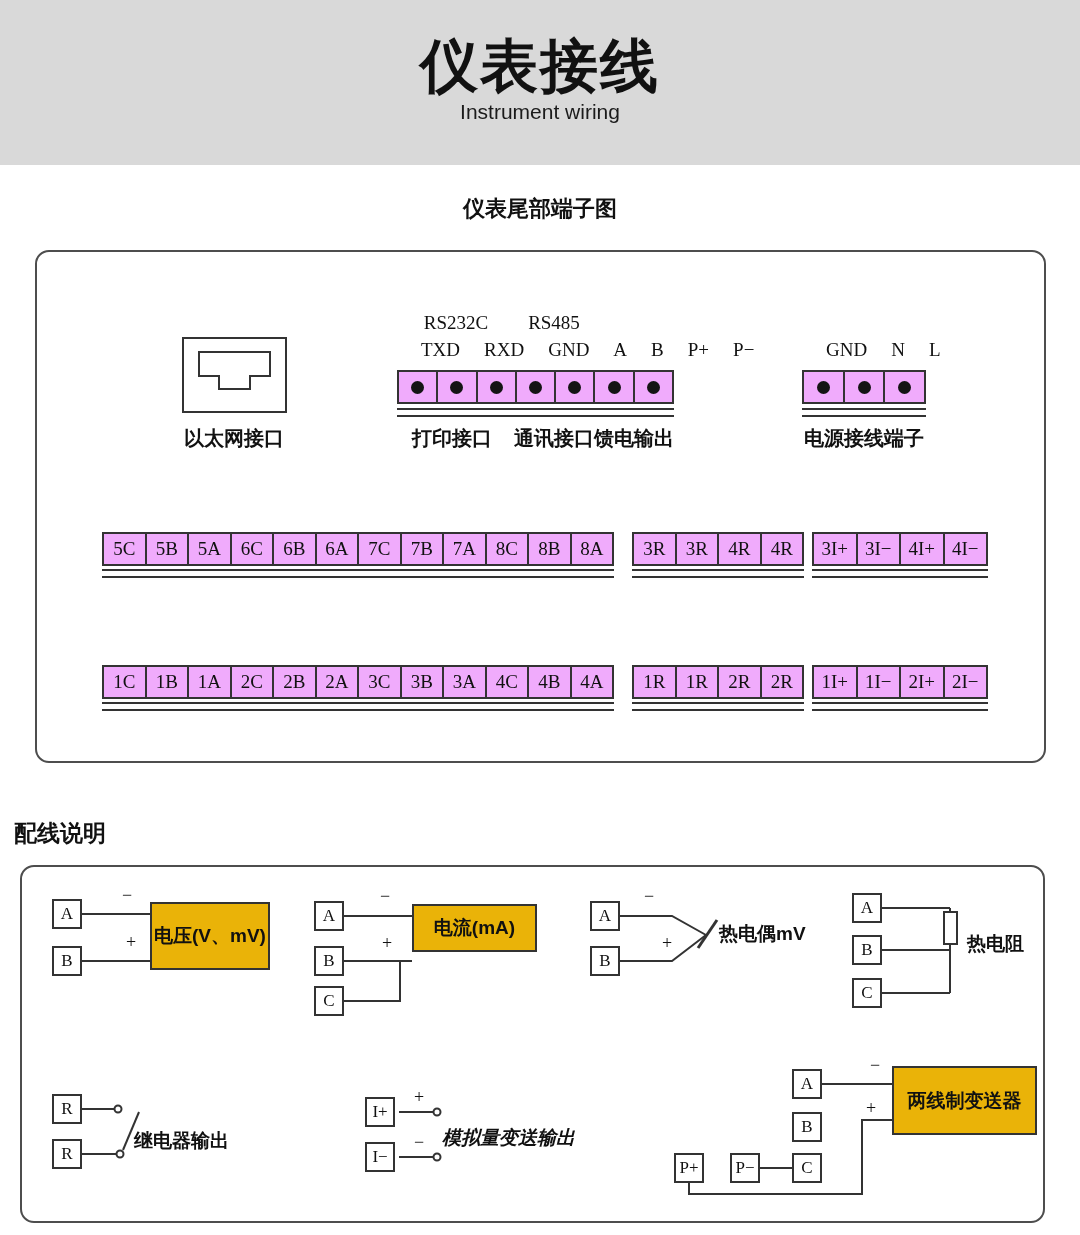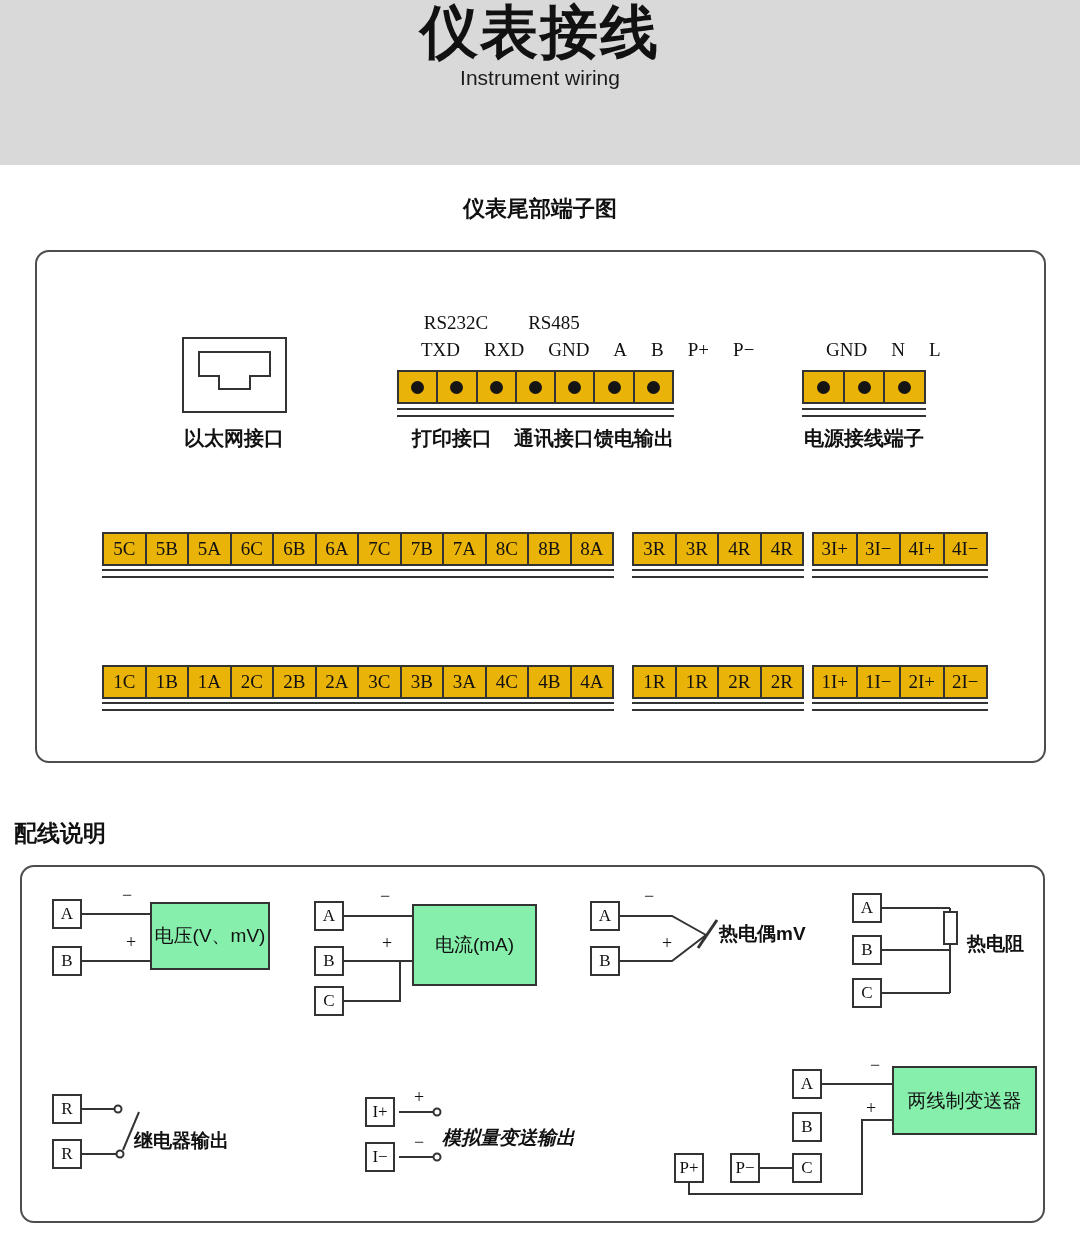--- a/index.html
+++ b/index.html
@@ -1,49 +1,49 @@
 <!DOCTYPE html>
 <html><head>
 <meta charset="utf-8">
 <style>
   * { margin:0; padding:0; box-sizing:border-box; }
   body { background:#fff; color:#111; font-family:"Liberation Sans","DejaVu Sans",sans-serif; }
   .page { position:relative; width:1080px; height:1235px; background:#fff; overflow:hidden; }
 
   .banner { position:absolute; left:0; top:0; width:1080px; height:165px; background:#d9d9d9; text-align:center; }
-  .banner-title { font-size:58px; font-weight:700; line-height:1.1; letter-spacing:2px; }
+  .banner-title { padding-top:34px; font-size:58px; font-weight:700; line-height:1.1; letter-spacing:2px; }
   .banner-sub { font-size:21px; margin-top:2px; color:#1b1b1b; }
 
   .section-heading { position:absolute; left:0; top:194px; width:100%; text-align:center; font-size:22px; font-weight:600; }
   .wiring-heading { position:absolute; left:14px; top:818px; font-size:23px; font-weight:600; }
 
   .panel { position:absolute; border:2px solid #4d4d4d; border-radius:14px; background:#fff; }
   #terminal-box { left:35px; top:250px; width:1011px; height:513px; }
   #wiring-box   { left:20px; top:865px; width:1025px; height:358px; }
 
   .eth { position:absolute; border:2px solid #333; display:flex; align-items:center; justify-content:center; background:#fff; }
 
-  .strip { position:absolute; display:flex; border:2px solid #333; background:#eab308; }
+  .strip { position:absolute; display:flex; border:2px solid #333; background:#f0abfc; }
   .strip .cell, .strip .pcell { flex:1; height:30px; border-right:2px solid #333;
        display:flex; align-items:center; justify-content:center;
        font-family:"Liberation Serif","DejaVu Serif",serif; font-size:19px; }
   .strip .cell:last-child, .strip .pcell:last-child { border-right:none; }
   .dot { width:13px; height:13px; border-radius:50%; background:#141414; }
   .baseplate { position:absolute; height:9px; border-top:2px solid #333; border-bottom:2px solid #333; }
 
   .pinrow { position:absolute; display:flex; font-family:"Liberation Serif","DejaVu Serif",serif; font-size:19px; }
   .pinrow span { flex:1; text-align:center; white-space:nowrap;margin-left:24px; }
   .grouplabel { position:absolute; font-family:"Liberation Serif","DejaVu Serif",serif; font-size:19px; text-align:center; }
   .caption { position:absolute; font-size:20px; font-weight:600; transform:translateX(-50%); white-space:nowrap; }
 
   .term { position:absolute; width:30px; height:30px; border:2px solid #333; background:#fff;
           display:flex; align-items:center; justify-content:center;
           font-family:"Liberation Serif","DejaVu Serif",serif; font-size:17px; }
-  .devbox { position:absolute; border:2px solid #333; background:#86efac; display:flex; align-items:center;
-            justify-content:center; font-size:19px; font-weight:400; white-space:nowrap; }
+  .devbox { position:absolute; border:2px solid #333; background:#eab308; display:flex; align-items:center;
+            justify-content:center; font-size:19px; font-weight:700; white-space:nowrap; }
   .sign { position:absolute; font-family:"Liberation Serif","DejaVu Serif",serif; font-size:18px; }
   .wlabel { position:absolute; font-size:19px; font-weight:600; white-space:nowrap; }
   svg.wires { position:absolute; left:0; top:0; pointer-events:none; }
 </style>
 </head>
 <body>
 
 <div class="page">
 
   <div class="banner">
@@ -237,21 +237,21 @@
     <div class="term" style="left:30px;top:79px;">B</div>
     <div class="sign" style="left:100px;top:18px;">−</div>
     <div class="sign" style="left:104px;top:65px;">+</div>
     <div class="devbox" style="left:128px;top:35px;width:120px;height:68px;">电压(V、mV)</div>
 
     <div class="term" style="left:292px;top:34px;">A</div>
     <div class="term" style="left:292px;top:79px;">B</div>
     <div class="term" style="left:292px;top:119px;">C</div>
     <div class="sign" style="left:358px;top:19px;">−</div>
     <div class="sign" style="left:360px;top:66px;">+</div>
-    <div class="devbox" style="left:390px;top:37px;width:125px;height:82px;">电流(mA)</div>
+    <div class="devbox" style="left:390px;top:37px;width:125px;height:48px;">电流(mA)</div>
 
     <div class="term" style="left:568px;top:34px;">A</div>
     <div class="term" style="left:568px;top:79px;">B</div>
     <div class="sign" style="left:622px;top:19px;">−</div>
     <div class="sign" style="left:640px;top:66px;">+</div>
     <div class="wlabel" style="left:697px;top:54px;">热电偶mV</div>
 
     <div class="term" style="left:830px;top:26px;">A</div>
     <div class="term" style="left:830px;top:68px;">B</div>
     <div class="term" style="left:830px;top:111px;">C</div>

